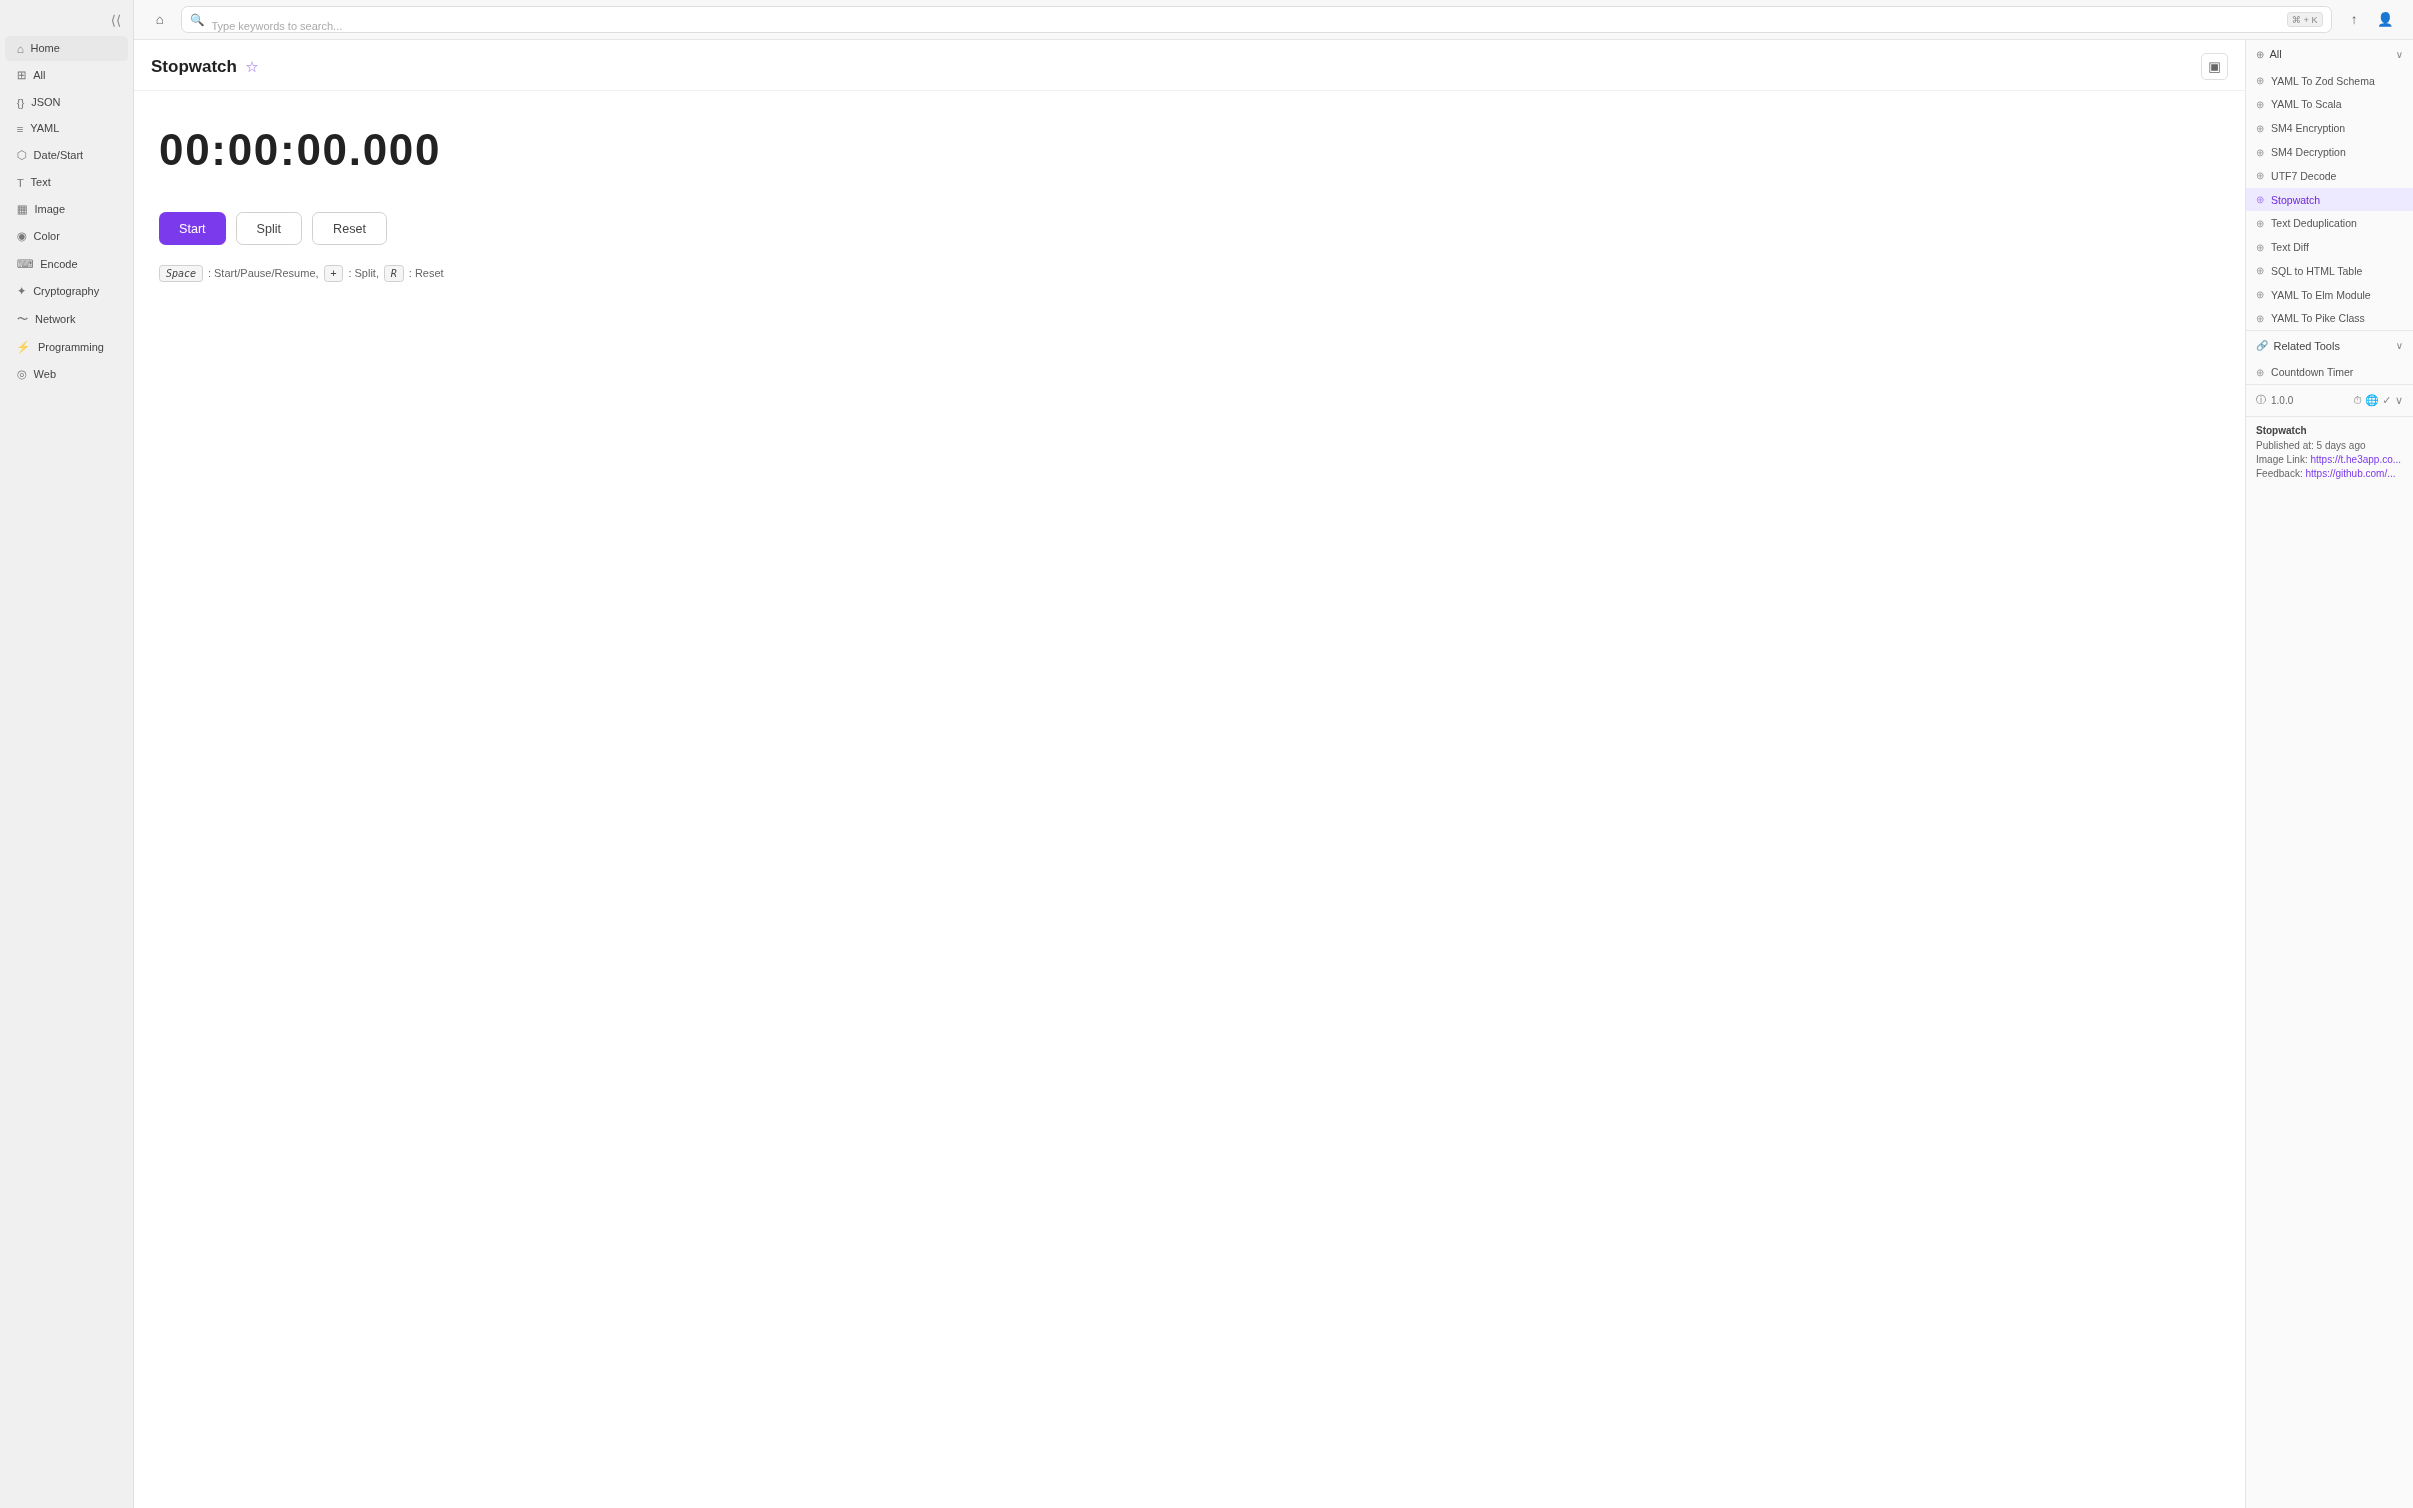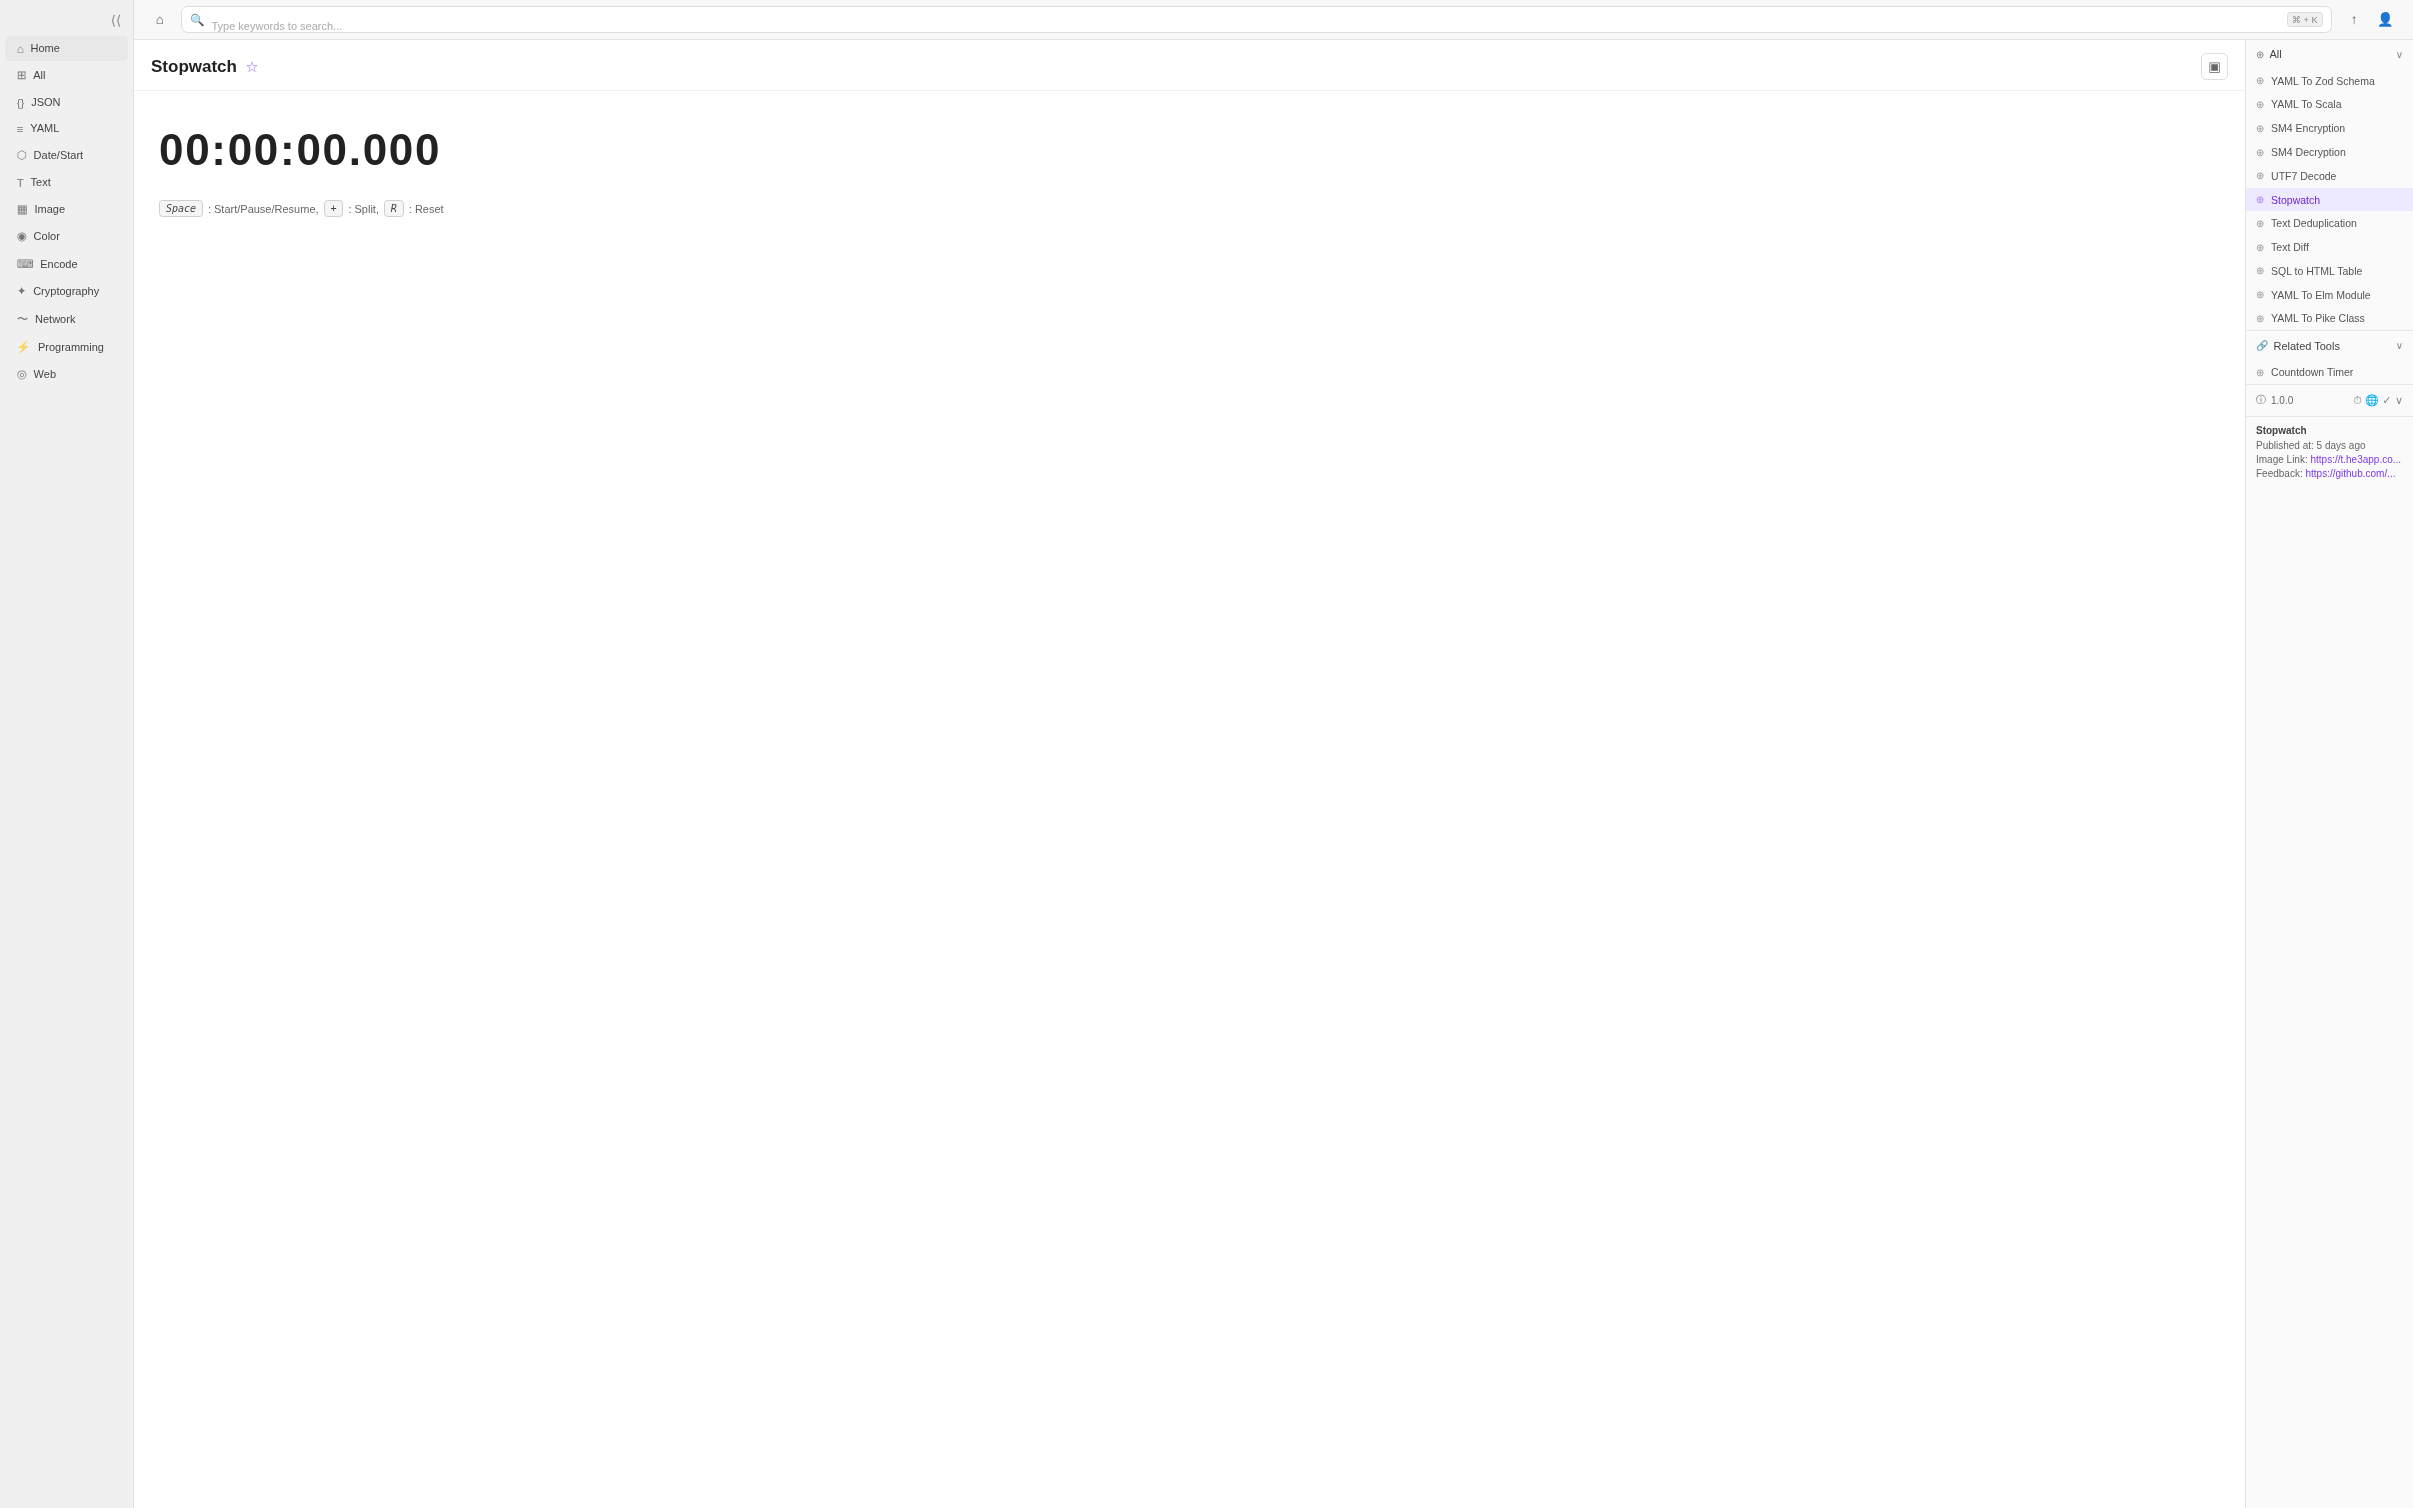--- a/index.html
+++ b/index.html
@@ -142,21 +142,21 @@
     }
 
     .tool-content {
       padding: 34px 25px;
     }
     .stopwatch-display {
       font-size: 44px;
       font-weight: 700;
       color: #222;
       letter-spacing: 1.7px;
-      margin-bottom: 25px;
+      margin-bottom: 37px;
     }
     .stopwatch-buttons {
       display: flex;
       gap: 10px;
       margin-bottom: 20px;
     }
     .btn-start {
       background: #7c3aed;
       color: #fff;
       border: none;
@@ -371,20 +371,25 @@
         <span class="page-title">Stopwatch</span>
         <span class="star-btn">☆</span>
         <div class="panel-toggle">
           <span>▣</span>
         </div>
       </div>
 
       <div class="tool-content">
         <div class="stopwatch-display">00:00:00.000</div>
 
+        <div class="stopwatch-buttons">
+          <button class="btn-start">Start</button>
+          <button class="btn-secondary">Split</button>
+          <button class="btn-secondary">Reset</button>
+        </div>
 
         <div class="keyboard-hints">
           <span class="kbd">Space</span>
           <span>: Start/Pause/Resume,</span>
           <span class="kbd">+</span>
           <span>: Split,</span>
           <span class="kbd">R</span>
           <span>: Reset</span>
         </div>
       </div>

